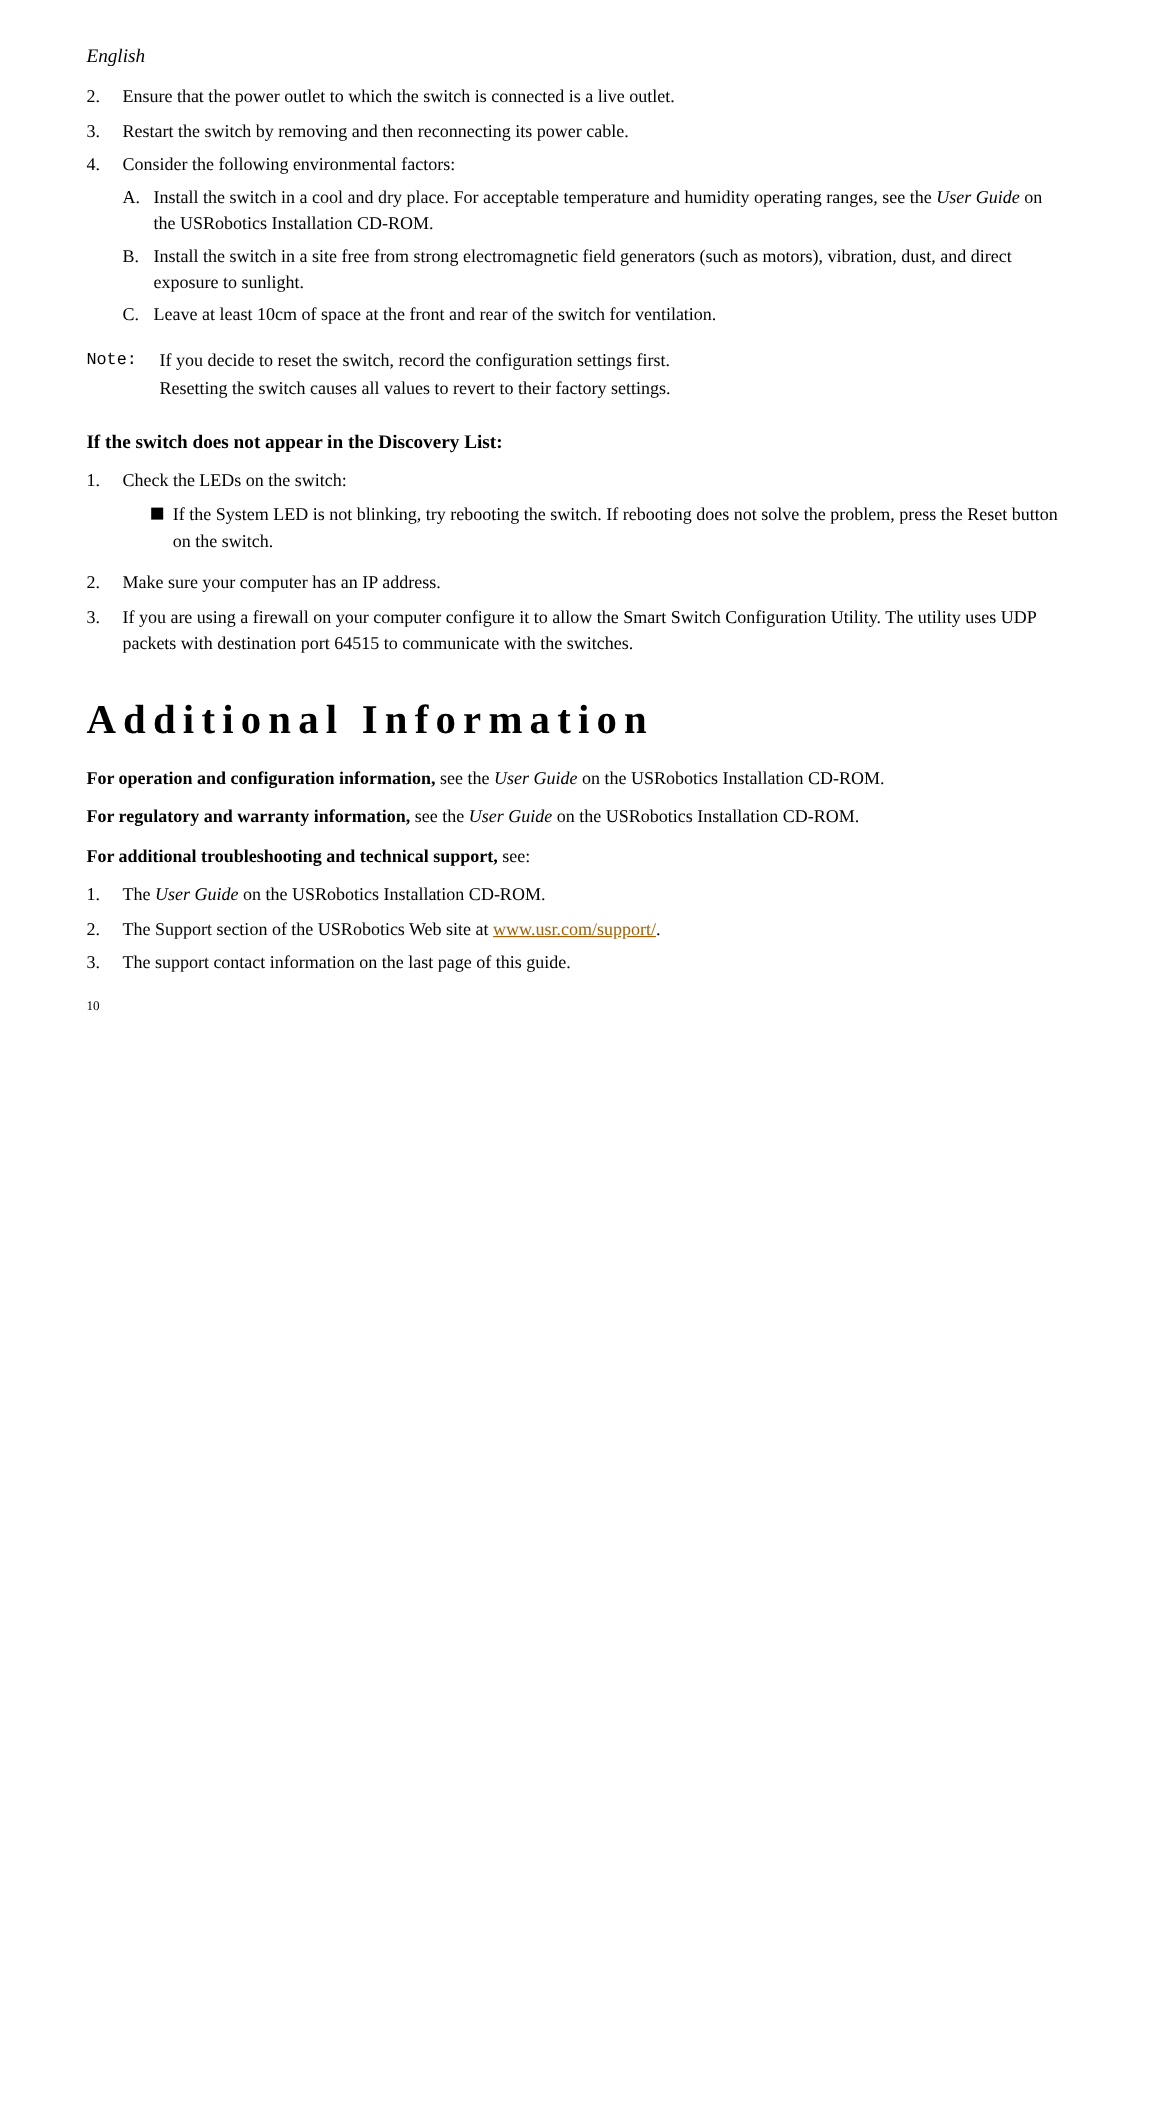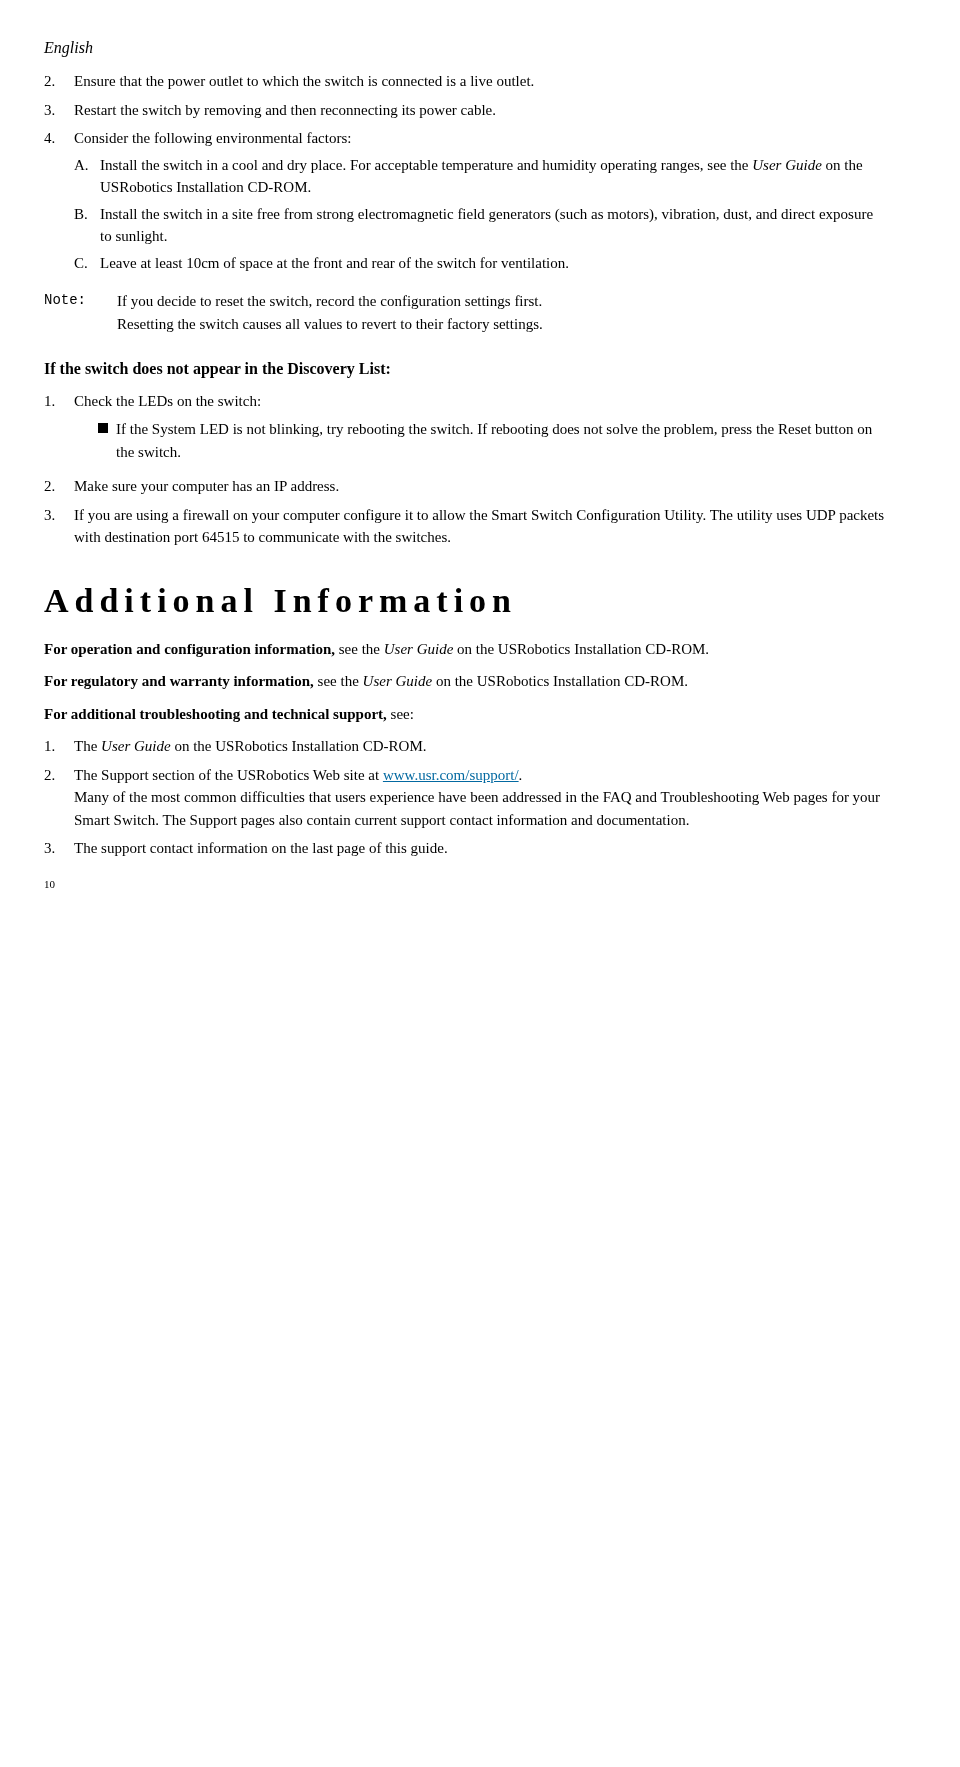--- a/index.html
+++ b/index.html
@@ -12,21 +12,21 @@
       background: #ffffff;
       font-family: 'Times New Roman', Times, serif;
       font-size: 15px;
       line-height: 1.5;
       color: #000000;
       width: 960px;
       min-height: 1767px;
     }
 
     .page {
-      padding: 36px 72px 48px 44px;
+      padding: 36px 72px 48px 72px;
       max-width: 960px;
     }
 
     .language-label {
       font-style: italic;
       font-size: 16px;
       margin-bottom: 10px;
     }
 
     .numbered-list {
@@ -62,21 +62,21 @@
     }
 
     .alpha-label {
       min-width: 20px;
       font-weight: normal;
     }
 
     .note-block {
       margin: 12px 0;
       display: flex;
-      gap: 21px;
+      gap: 9px;
     }
 
     .note-label {
       font-family: 'Courier New', Courier, monospace;
       font-size: 14px;
       white-space: nowrap;
       min-width: 52px;
     }
 
     .note-text {
@@ -127,21 +127,21 @@
 
     .italic {
       font-style: italic;
     }
 
     .bold {
       font-weight: bold;
     }
 
     .link {
-      color: #0369a1;
+      color: #a16207;
       text-decoration: underline;
     }
 
     .page-number {
       margin-top: 16px;
       font-size: 11px;
     }
 
     .para-block {
       margin-bottom: 10px;
@@ -234,21 +234,20 @@
 
   <ol class="numbered-list">
     <li>
       <span class="num">1.</span>
       <span class="list-content">The <span class="italic">User Guide</span> on the USRobotics Installation CD-ROM.</span>
     </li>
     <li>
       <span class="num">2.</span>
       <span class="list-content">
         <span>The Support section of the USRobotics Web site at </span><a class="link" href="#">www.usr.com/support/</a>.<br>
-        <span>Many of the most common difficulties that users experience have been addressed in the FAQ and Troubleshooting Web pages for your Smart Switch. The Support pages also contain current support contact information and documentation.</span>
       </span>
     </li>
     <li>
       <span class="num">3.</span>
       <span class="list-content">The support contact information on the last page of this guide.</span>
     </li>
   </ol>
 
   <div class="page-number">10</div>
 

